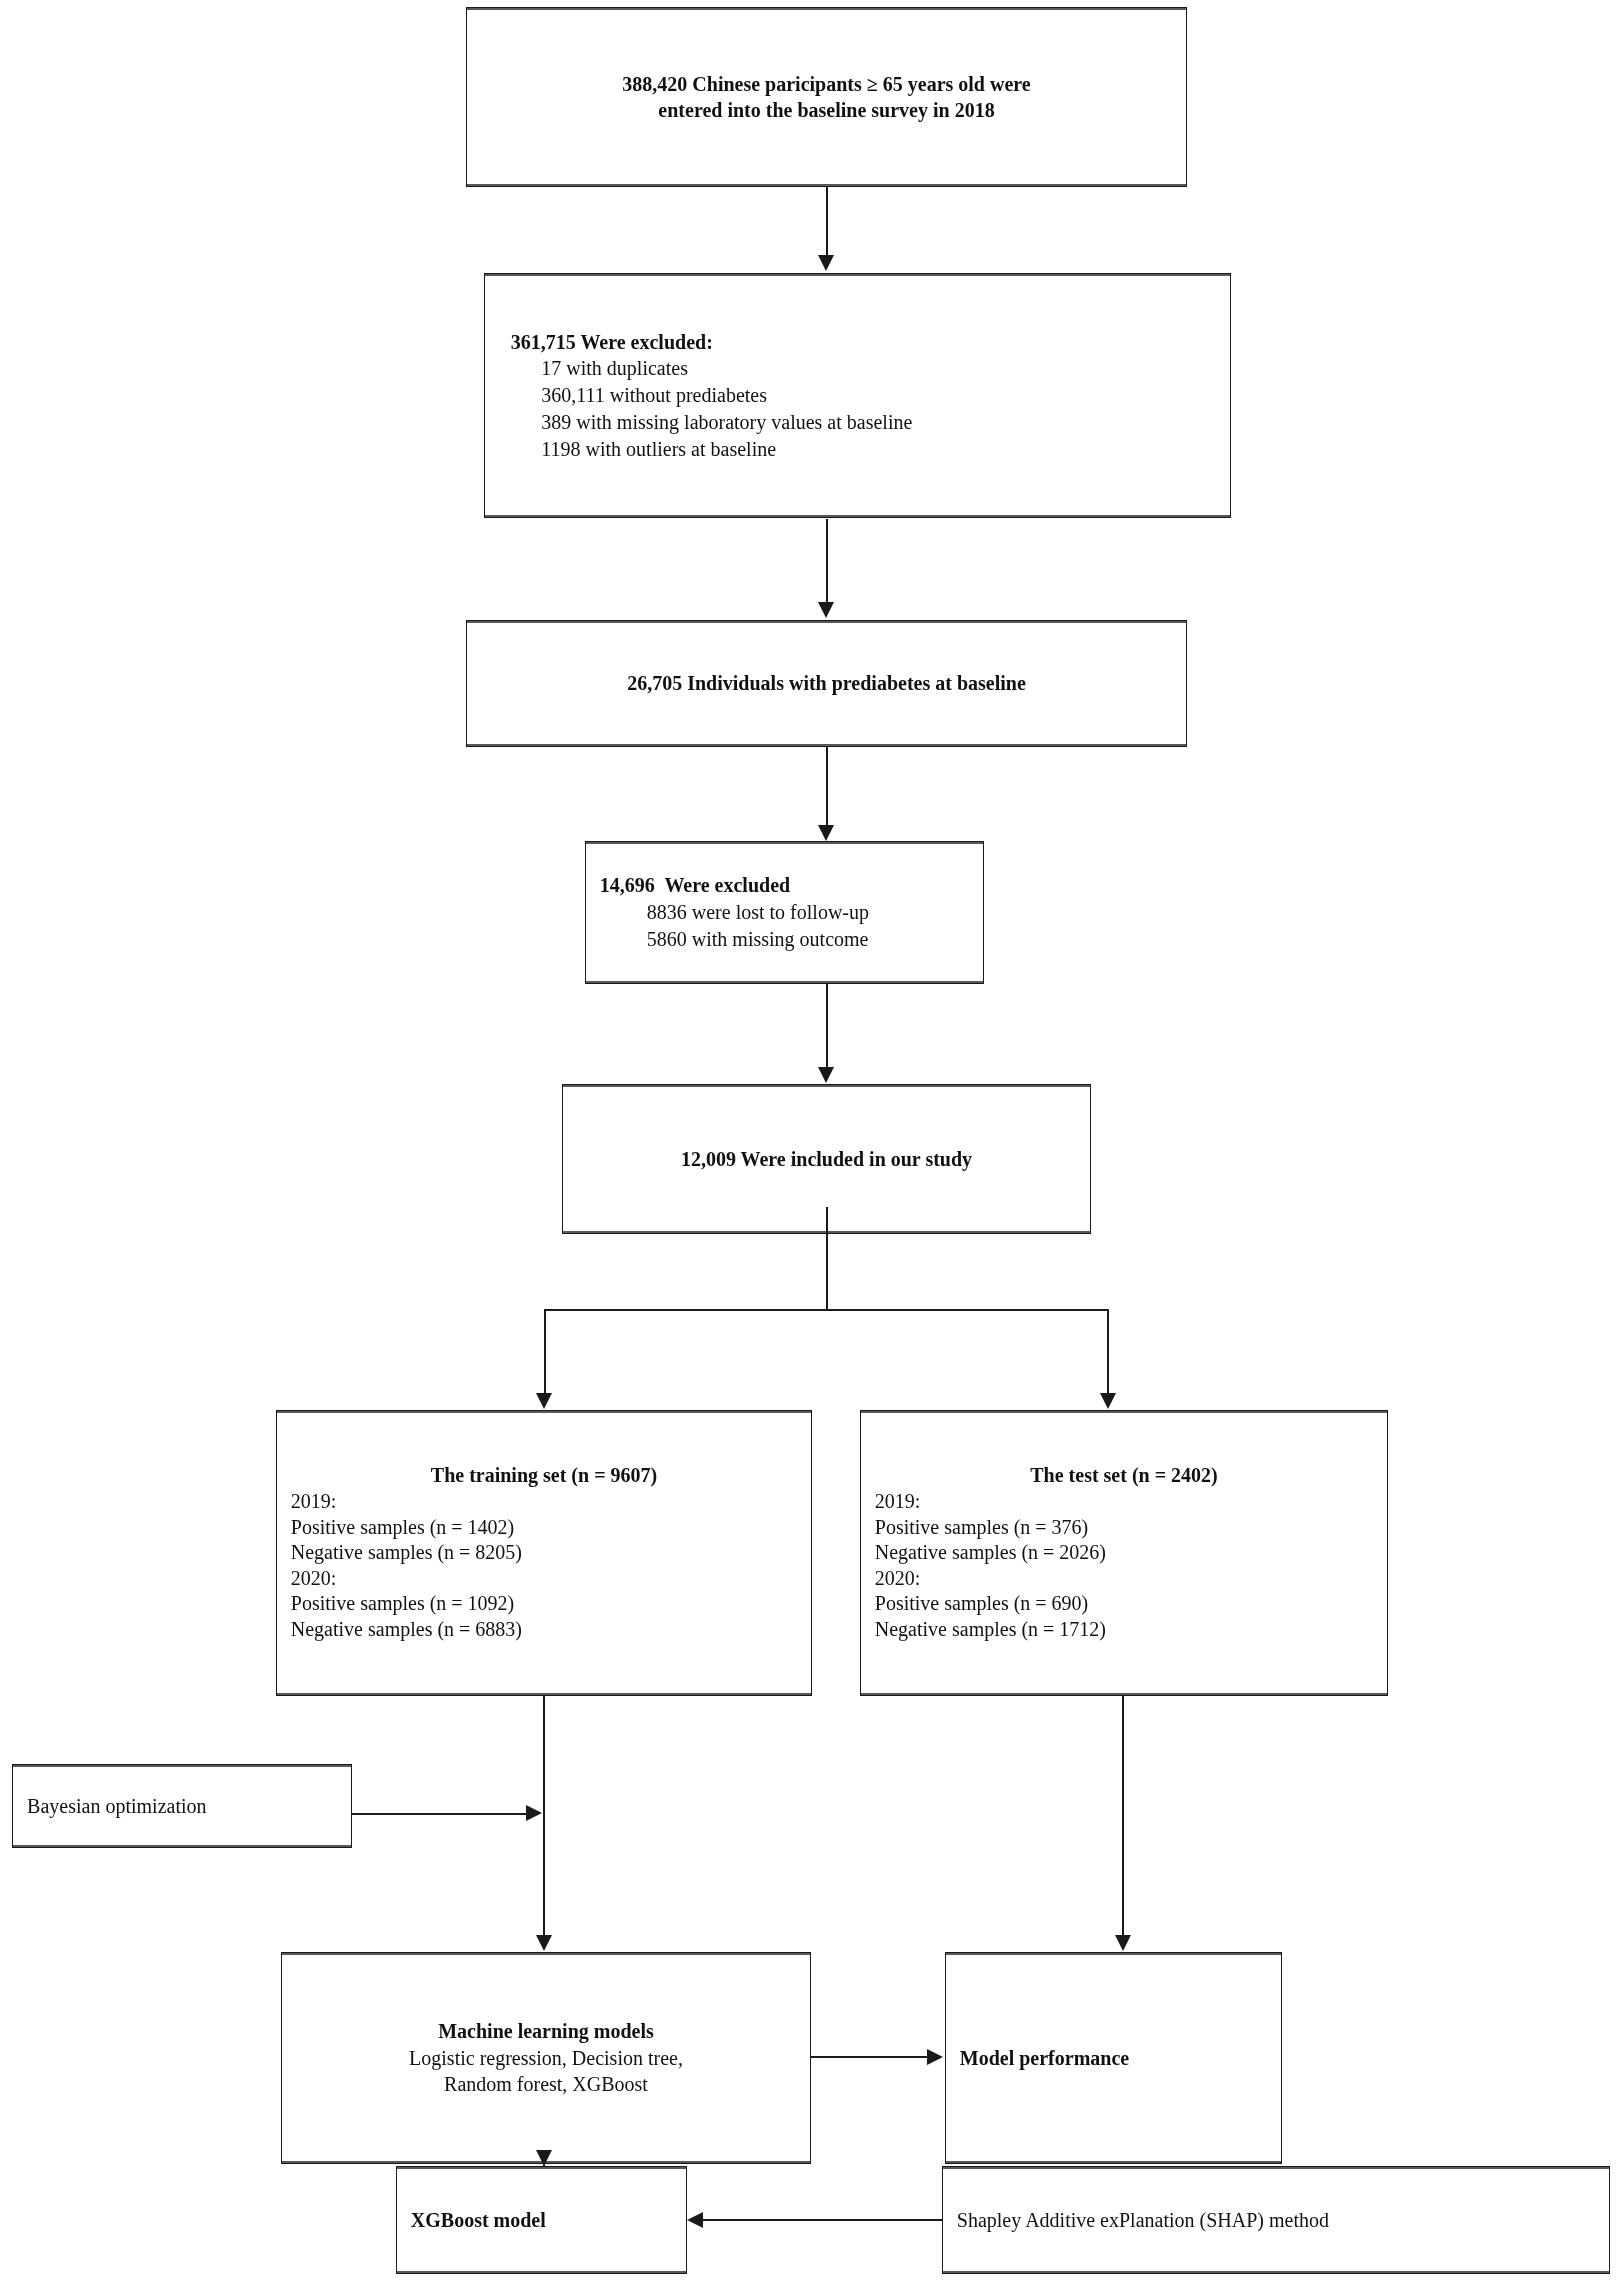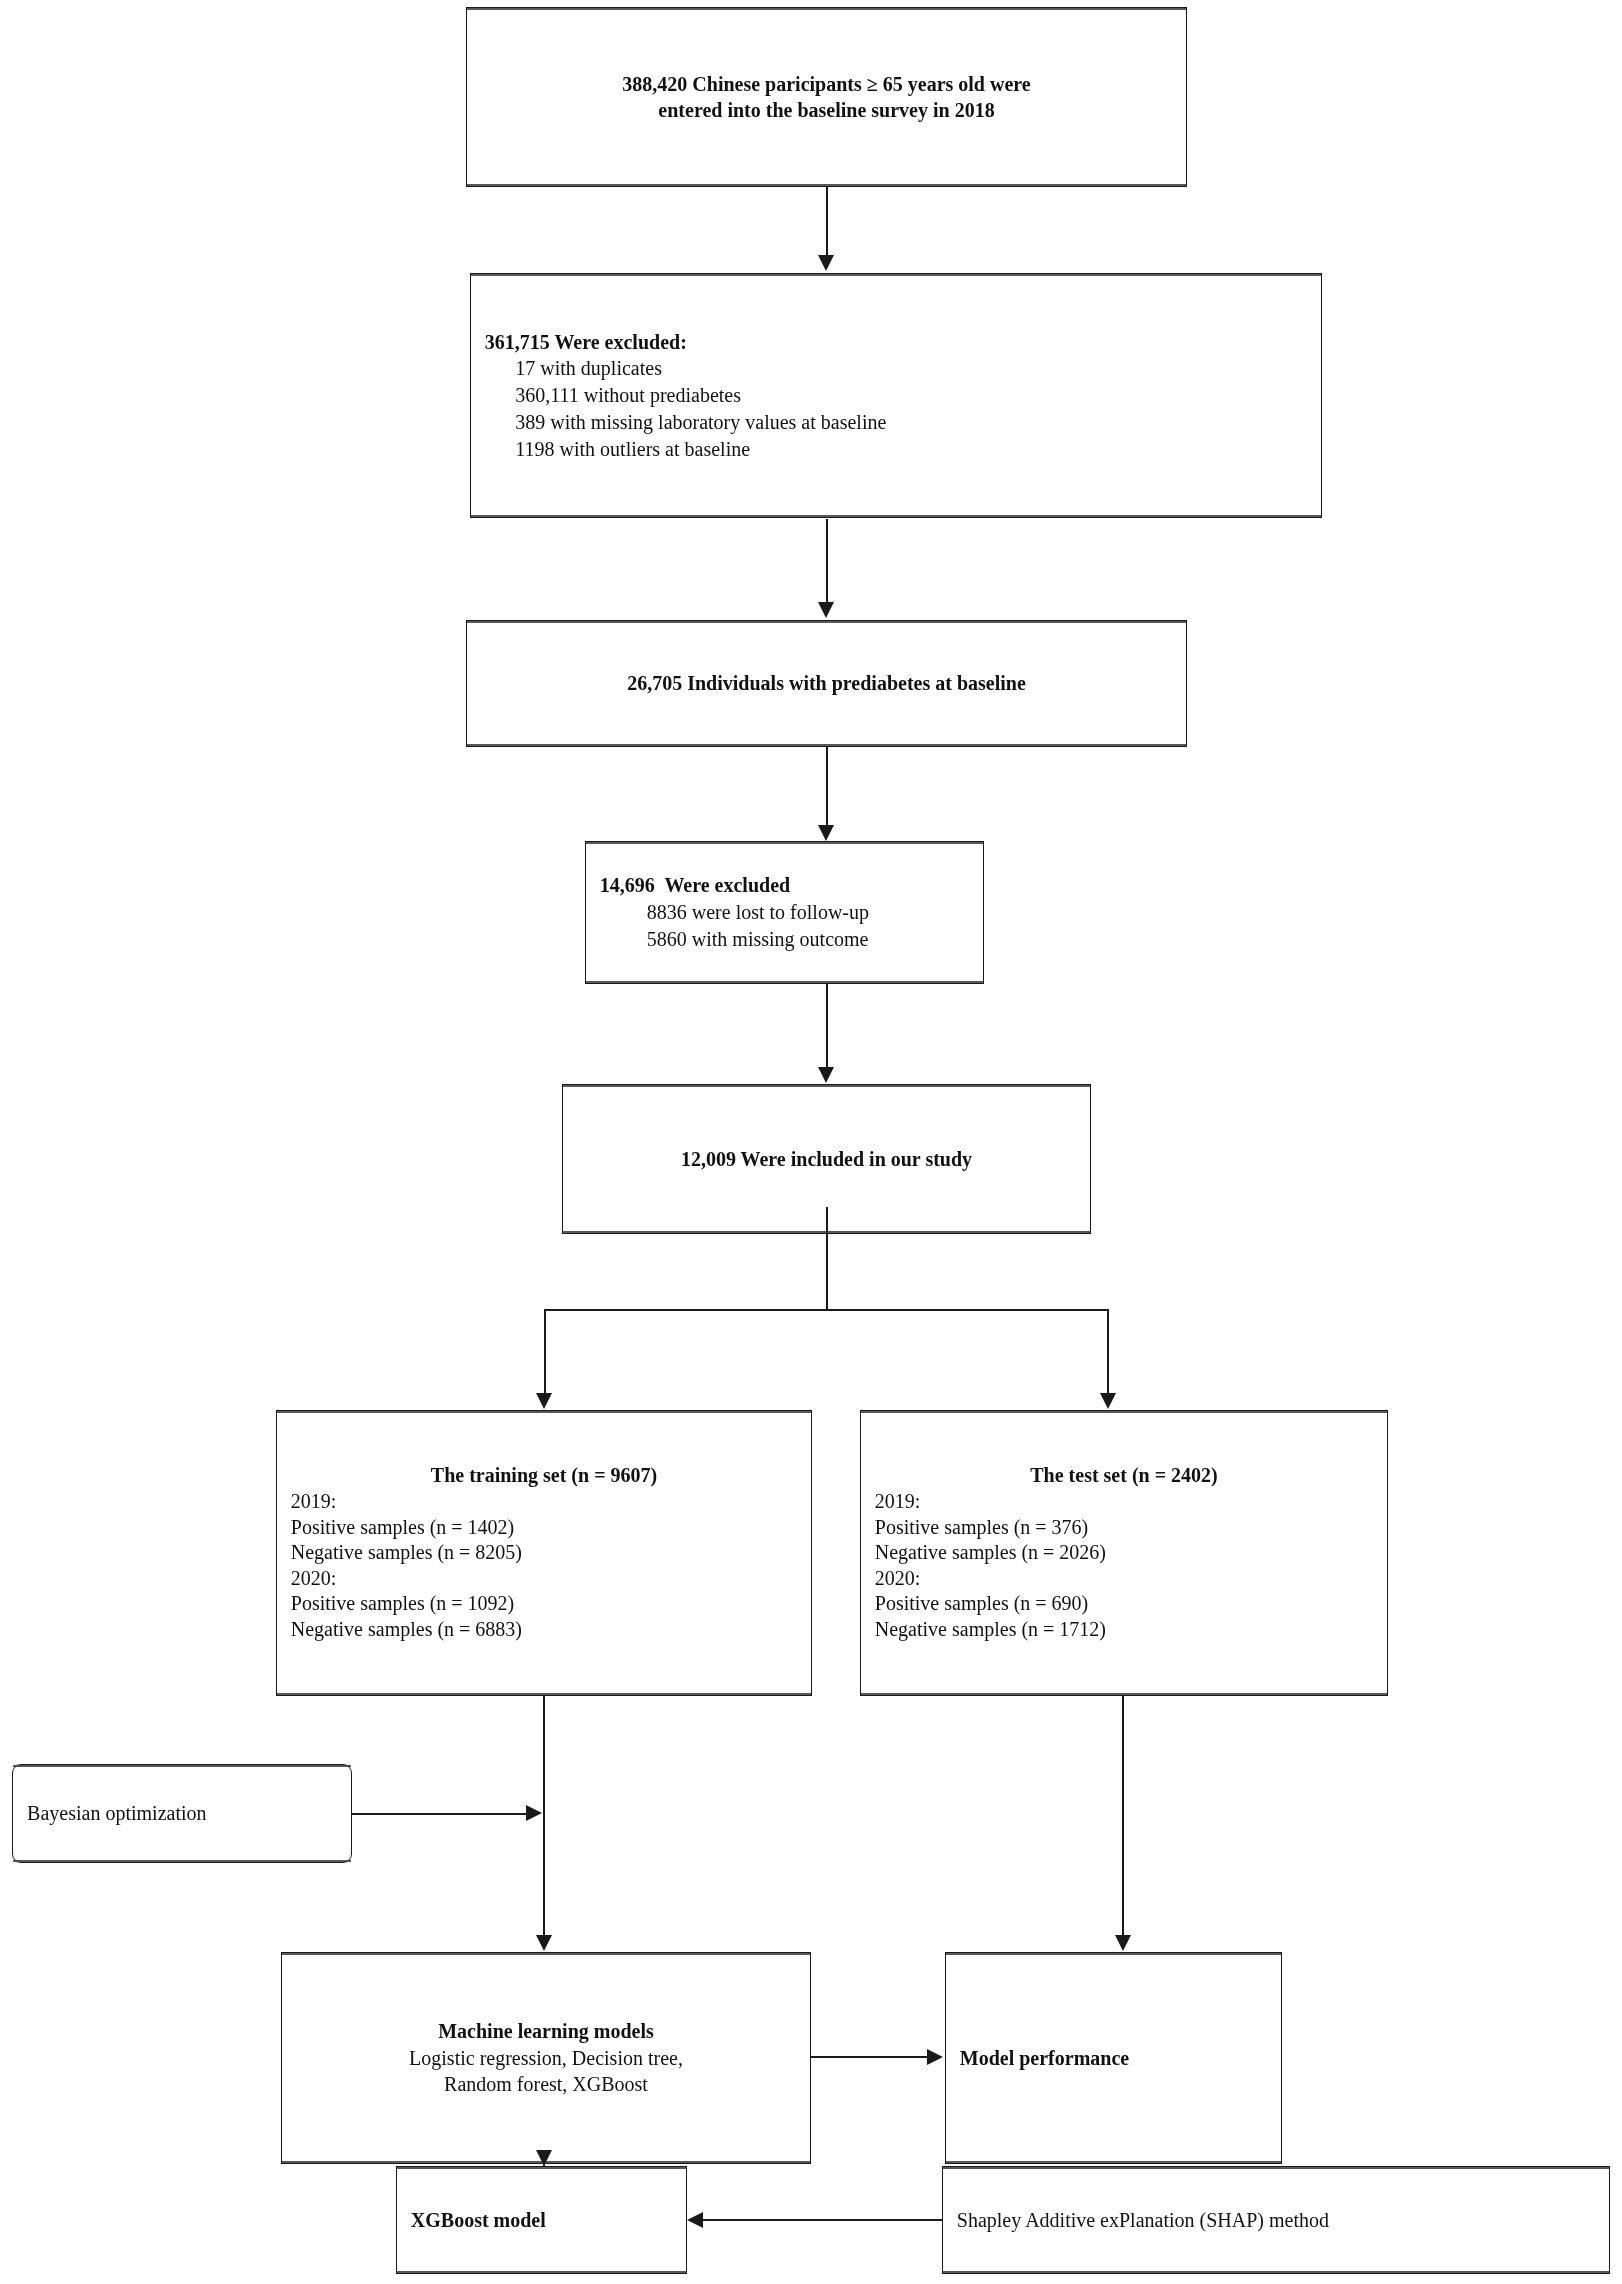--- a/index.html
+++ b/index.html
@@ -100,21 +100,21 @@
   <div class="node" style="left:466px; top:7.4px; width:721px; height:180px;">
     <div class="lines">
       <p class="bold center">388,420 Chinese paricipants ≥ 65 years old were</p>
       <p class="bold center">entered into the baseline survey in 2018</p>
     </div>
   </div>
 
   <div class="conn vline" style="left:826px; top:187px; width:2px; height:69px;"></div>
   <div class="arrow-down" style="left:818px; top:255px;"></div>
 
-  <div class="node" style="left:470px; top:273px; width:852px; height:245px;">
+  <div class="node" style="left:484px; top:273px; width:747px; height:245px;padding-left:12px;">
     <div class="lines">
       <p class="bold">361,715 Were excluded:</p>
       <p class="indent1">17 with duplicates</p>
       <p class="indent1">360,111 without prediabetes</p>
       <p class="indent1">389 with missing laboratory values at baseline</p>
       <p class="indent1">1198 with outliers at baseline</p>
     </div>
   </div>
 
   <div class="conn vline" style="left:826px; top:519px; width:2px; height:85px;"></div>
@@ -176,21 +176,21 @@
       <p class="tight">Negative samples (n = 1712)</p>
     </div>
   </div>
 
   <div class="conn vline" style="left:543px; top:1695px; width:2px; height:240px;"></div>
   <div class="arrow-down" style="left:536px; top:1935px;"></div>
 
   <div class="conn vline" style="left:1122px; top:1695px; width:2px; height:240px;"></div>
   <div class="arrow-down" style="left:1115px; top:1935px;"></div>
 
-  <div class="node" style="left:12.3px; top:1764px; width:340px; height:99px;border-radius:9px;">
+  <div class="node" style="left:12.3px; top:1764px; width:340px; height:84px;">
     <div class="lines">
       <p>Bayesian optimization</p>
     </div>
   </div>
 
   <div class="conn hline" style="left:352px; top:1813px; width:175px; height:2px;"></div>
   <div class="arrow-right" style="left:526px; top:1805px;"></div>
 
   <div class="node" style="left:281px; top:1952px; width:530px; height:212px;">
     <div class="lines">

